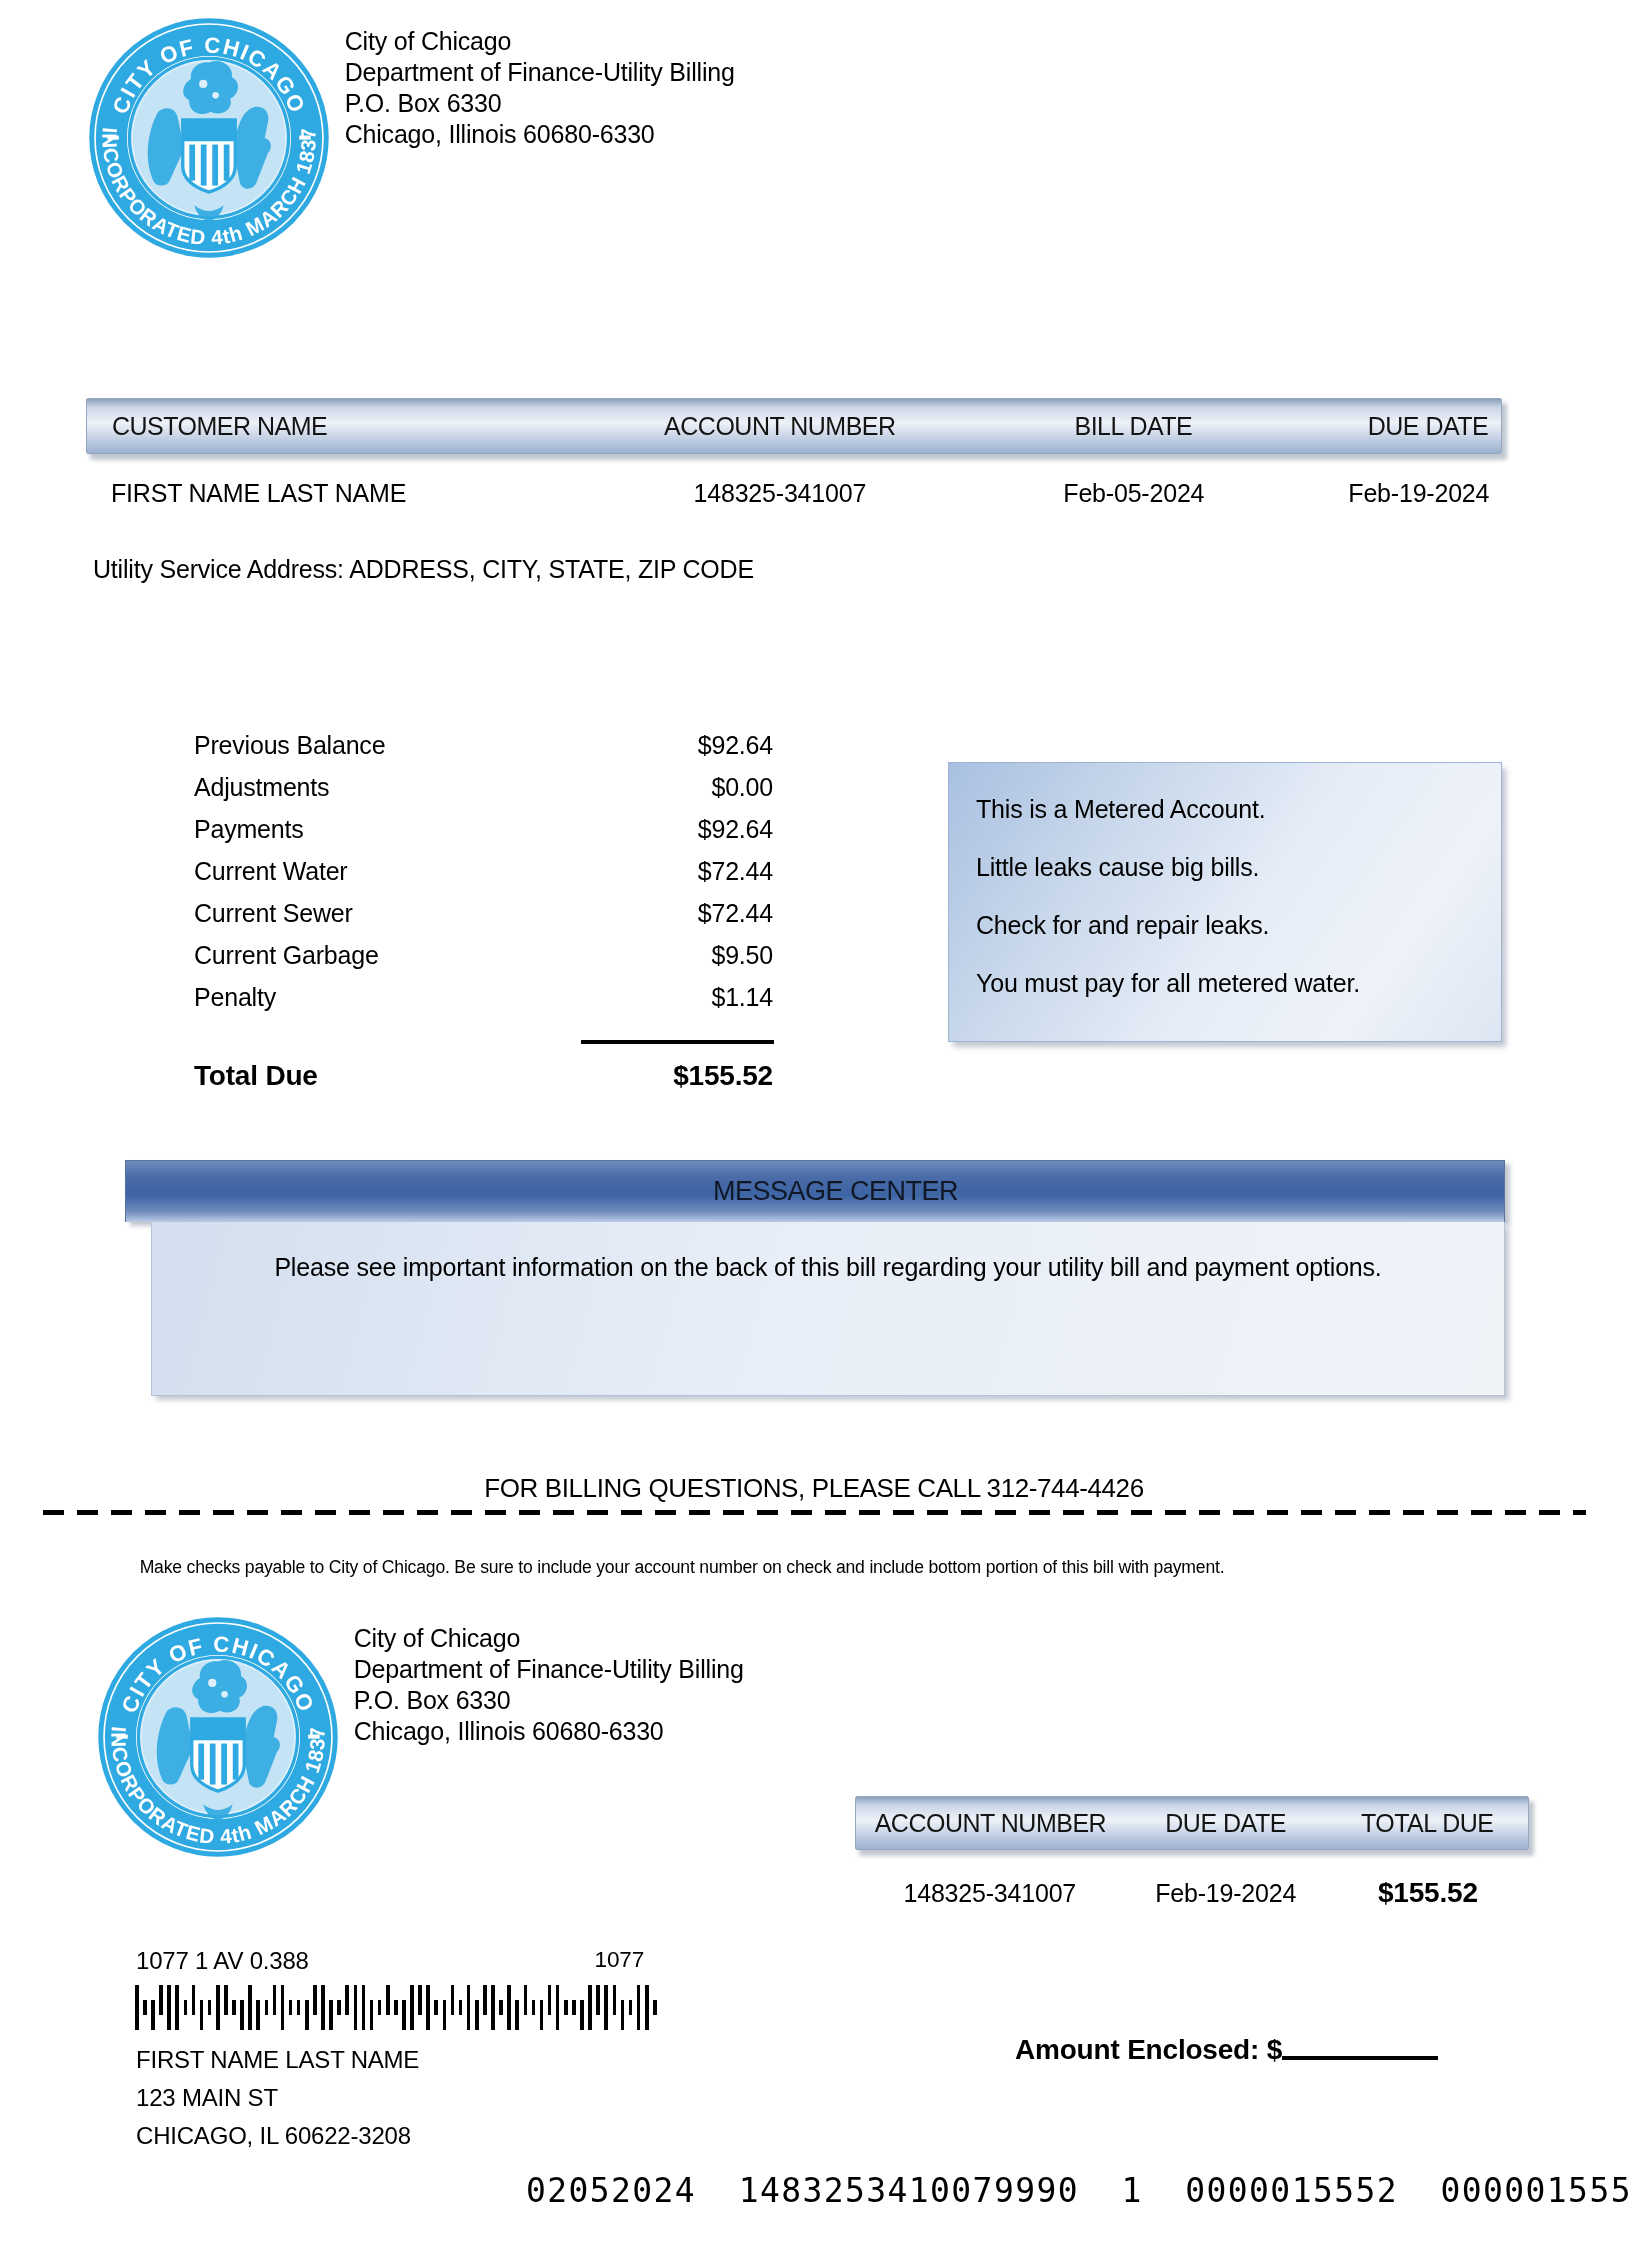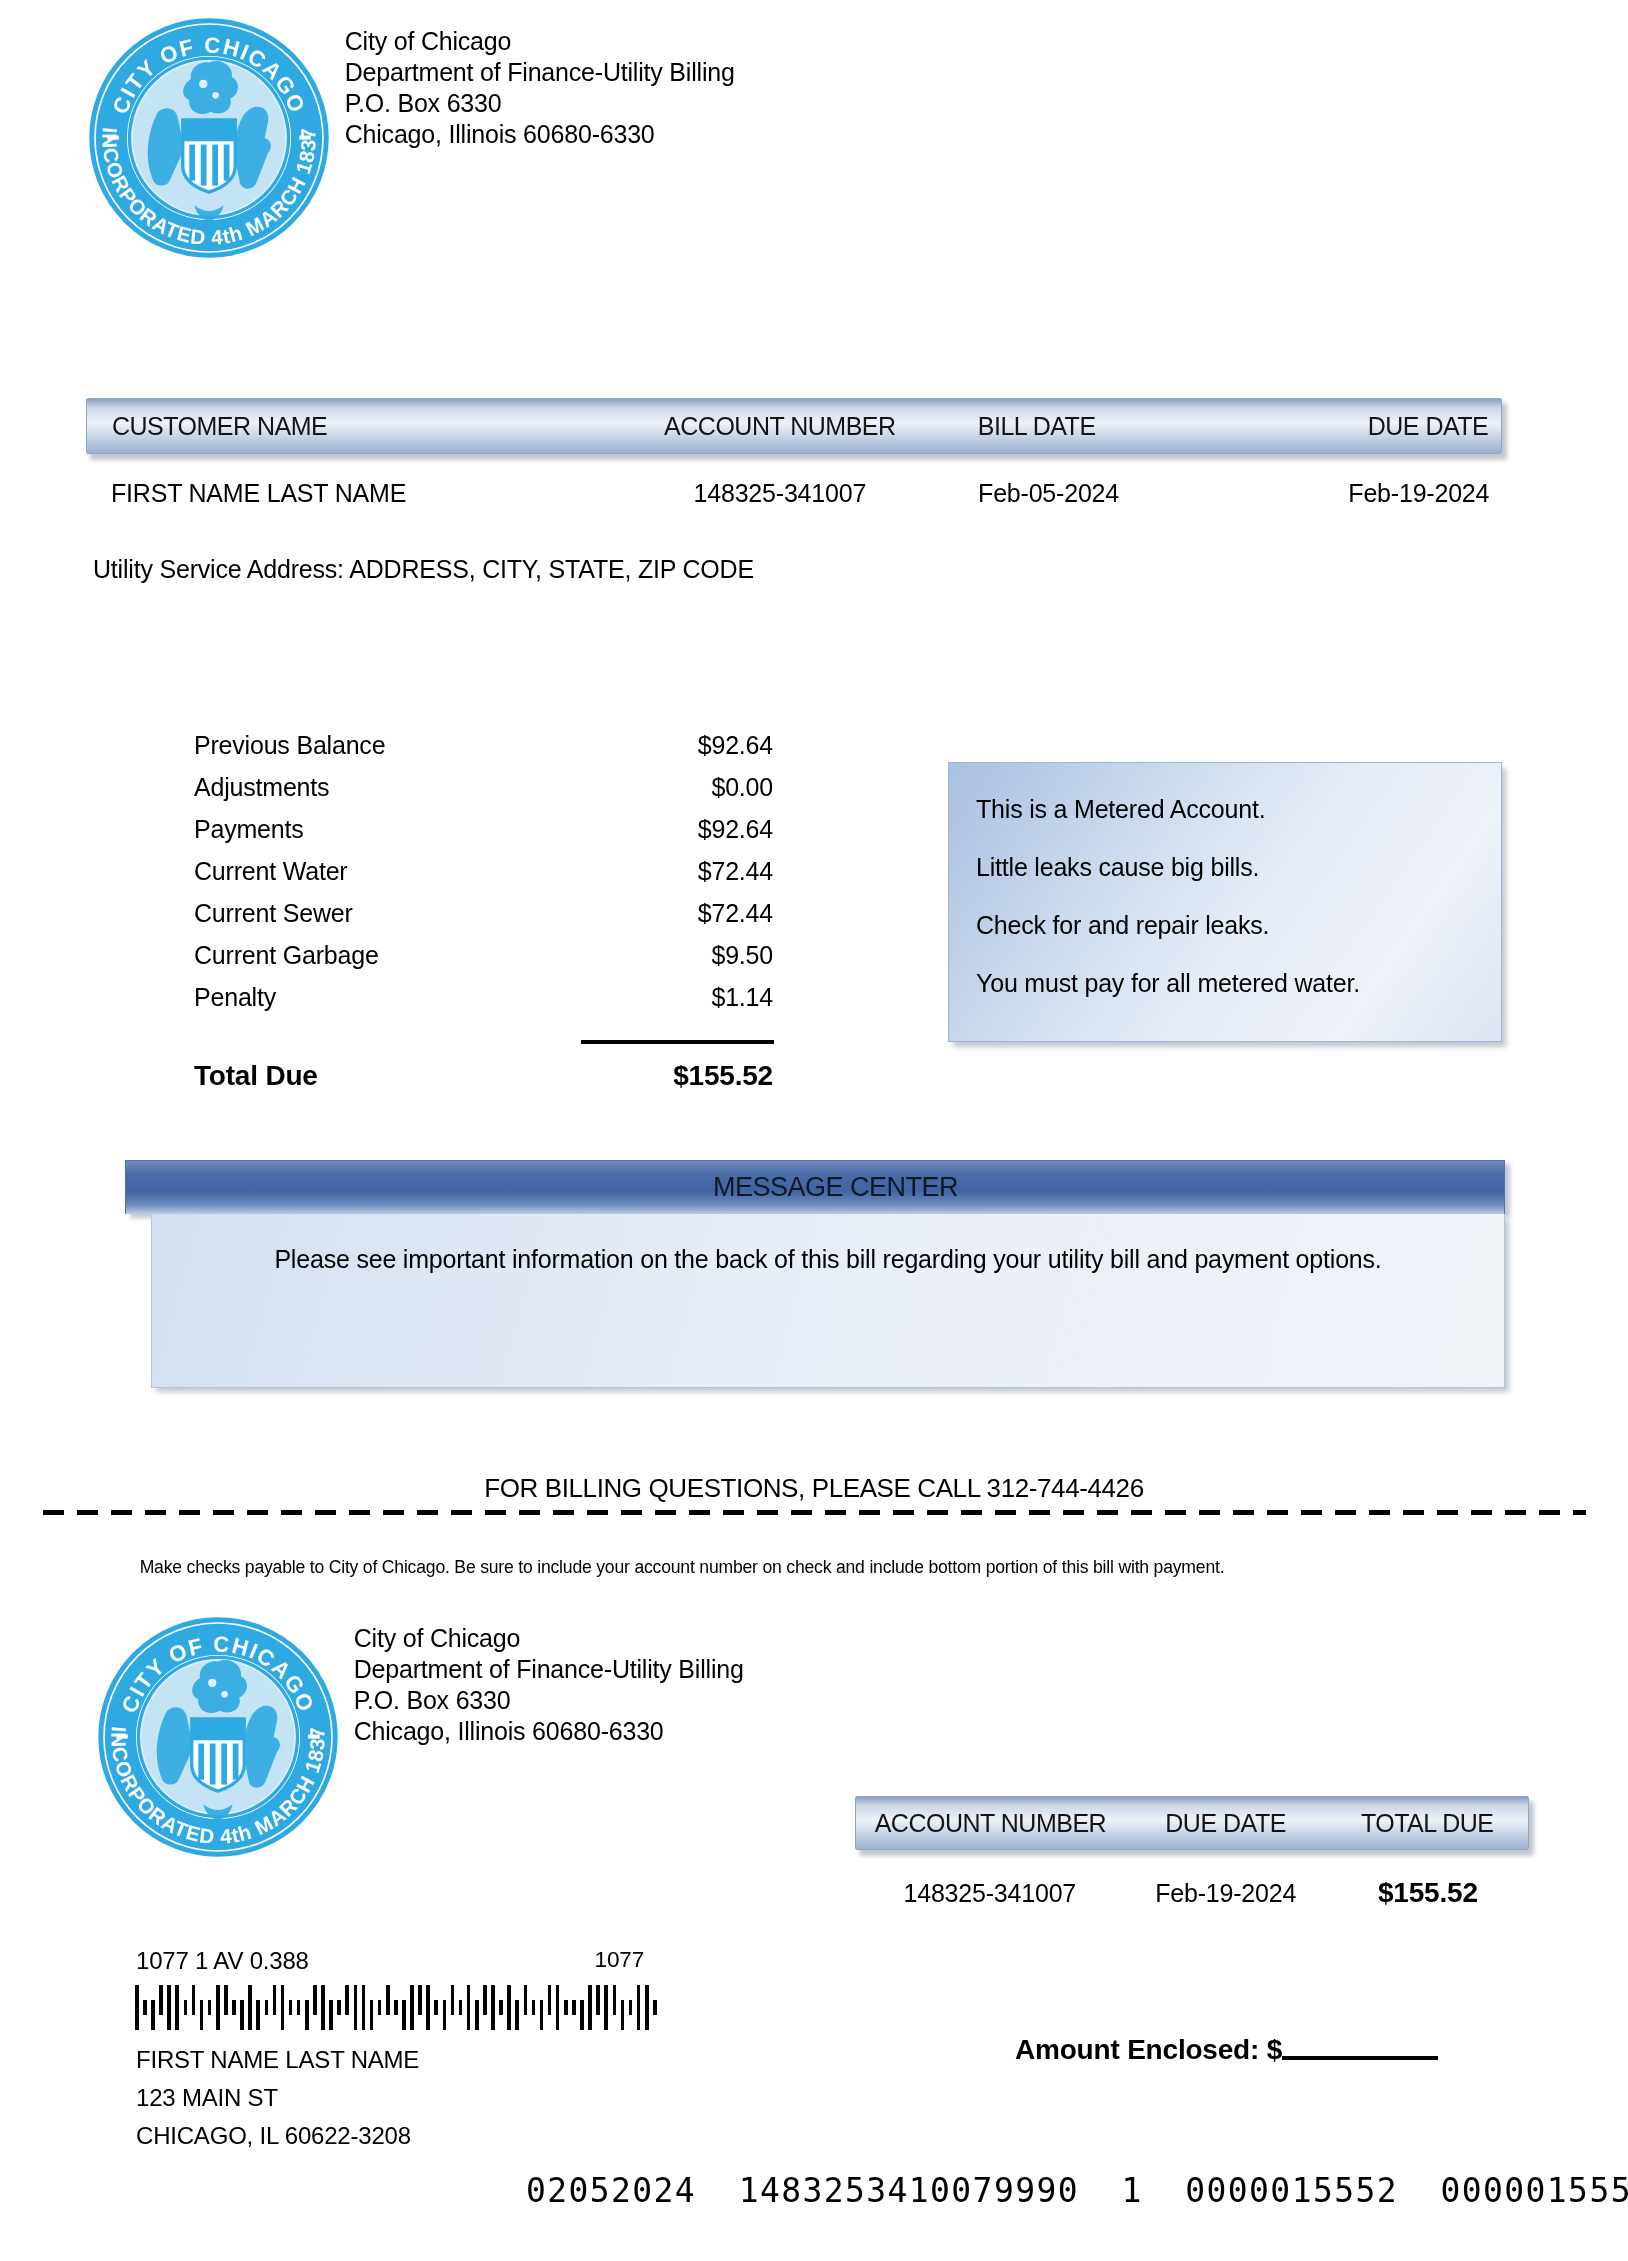--- a/index.html
+++ b/index.html
@@ -25,42 +25,42 @@
     display:flex;align-items:center;height:56px;
     background:linear-gradient(180deg,#8da0bd 0%,#ccd6e8 16%,#eef2f8 44%,#c2cfe3 74%,#9db1cf 100%);
     border:0.9px solid #93a6c2;border-radius:2px;
     box-shadow:4.5px 5.4px 4.5px 0 var(--shadow);
     font-size:25px;color:#141414;letter-spacing:-0.5px;
   }
   .account-table{position:absolute;left:86px;top:398px;width:1416px}
   .table-row{display:flex;margin-top:25px;font-size:25px}
   .account-table .col1{width:35%;padding-left:25px;text-align:left}
   .account-table .col2{width:28%;text-align:center}
-  .account-table .col3{width:22%;text-align:left}
+  .account-table .col3{width:22%;text-align:center}
   .account-table .col4{width:15%;text-align:right;padding-right:12.7px}
   
   .service-address{position:absolute;left:93px;top:555px;font-size:25px}
   .bill-summary-title{position:absolute;left:95px;top:639px;font-size:25px;font-weight:bold;letter-spacing:-0.4px}
   
   .line-items{position:absolute;left:194px;top:724px;width:579px;font-size:25px}
   .li-row{display:flex;justify-content:space-between;line-height:42px}
   .divider{position:absolute;left:581px;top:1040px;width:193px;height:3.6px;background:#000}
   .total-row{position:absolute;left:194px;top:1060px;width:579px;display:flex;justify-content:space-between;font-size:28px;font-weight:bold}
   
   .metered-box{
     position:absolute;left:948px;top:762px;width:554px;height:280px;
     background:linear-gradient(125deg,#a9c0e1 0%,#c6d6ea 25%,#e6edf7 55%,#eef2f9 78%,#dce6f2 100%);
     border:0.9px solid #9db4d4;box-shadow:5.4px 6.3px 5.4px 0 var(--shadow);
     padding:33px 18px 0 27px;
   }
   .metered-box p{font-size:25px;line-height:27px;margin-bottom:31px}
   
   .message-center{position:absolute;left:125px;top:1160px;width:1380px}
   .mc-header{
-    height:54px;display:flex;align-items:center;justify-content:center;
+    height:62px;display:flex;align-items:center;justify-content:center;
     background:linear-gradient(180deg,#6f8cbc 0%,#4a6ca8 26%,#3d64a4 56%,#6c8abc 82%,#bccbe5 100%);
     border:0.9px solid #56749f;border-bottom:none;
     box-shadow:4.5px 3.6px 4.5px 0 var(--shadow);
     font-size:27px;color:#101826;letter-spacing:-0.5px;padding-left:41px;
   }
   .mc-body{
     height:174px;padding-top:31px;text-align:center;font-size:25px;
     background:linear-gradient(105deg,#d3dfef 0%,#e8eef7 45%,#f0f4f9 100%);
     border:0.9px solid #b4c3da;border-top:none;
     box-shadow:4.5px 5.4px 5.4px 0 var(--shadow);

